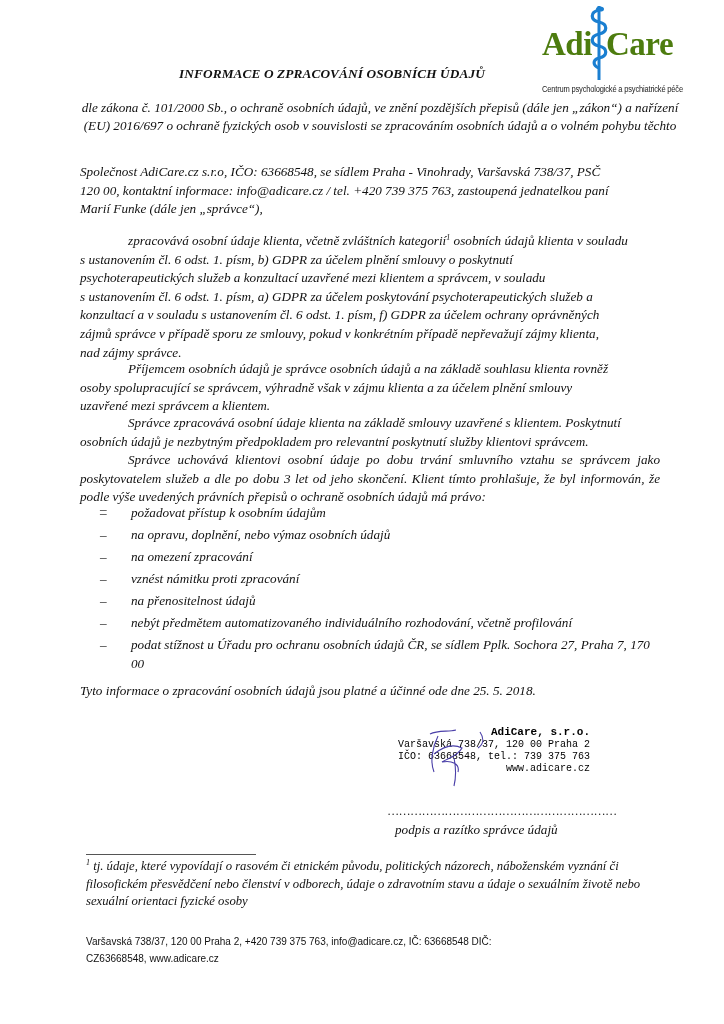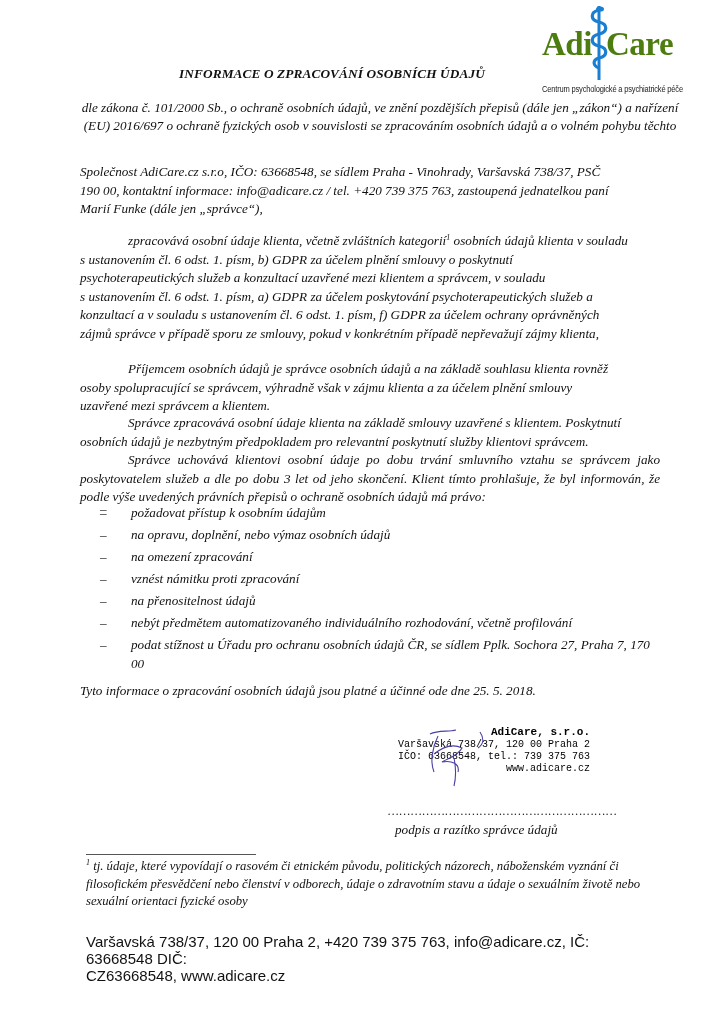--- a/index.html
+++ b/index.html
@@ -43,21 +43,21 @@
     .stamp .s4 { font-size: 10px; line-height: 12px; margin-left: 8px; }
     .signature { position: absolute; left: 418px; top: 728px; width: 80px; height: 60px; }
 
     .dots { position: absolute; left: 388px; top: 804px; font-size: 12px; letter-spacing: 0.8px; color: #222; }
     .sig-label { position: absolute; left: 395px; top: 822px; font-size: 13.2px; }
 
     .footnote-rule { position: absolute; left: 86px; top: 854px; width: 170px; height: 0; border-top: 1.3px solid #555; }
     .footnote { position: absolute; left: 86px; top: 858px; width: 580px; font-size: 12.7px; line-height: 17.5px; }
     .footnote sup, .para1 sup { font-size: 8px; vertical-align: 5px; line-height: 0; }
 
-    .page-footer { position: absolute; left: 86px; top: 933px; width: 560px; font-size: 15px; line-height: 17px; color: #111; }
+    .page-footer { position: absolute; left: 86px; top: 933px; width: 560px; font-size: 10px; line-height: 17px; color: #111; }
   </style>
 </head>
 <body>
 
 <div class="logo">
   <span class="logo-text logo-adi">Adi</span>
   <svg class="logo-staff" viewBox="0 0 26 78">
     <rect x="11.5" y="2" width="3" height="74" fill="#1a7fd1"></rect>
     <path d="M13 6 C 4 8, 4 16, 13 18 C 22 20, 22 28, 13 30 C 4 32, 4 40, 13 42 C 22 44, 22 52, 13 54 C 6 56, 7 62, 13 64" stroke="#1a7fd1" stroke-width="3.2" fill="none"></path>
     <ellipse cx="14" cy="5" rx="4" ry="2.6" fill="#1a7fd1"></ellipse>
@@ -70,31 +70,32 @@
   <span>INFORMACE O ZPRACOVÁNÍ OSOBNÍCH ÚDAJŮ</span>
 </div>
 
 <div class="intro serif">
   <div>dle zákona č. 101/2000 Sb., o ochraně osobních údajů, ve znění pozdějších přepisů (dále jen „zákon“) a nařízení</div>
   <div>(EU) 2016/697 o ochraně fyzických osob v souvislosti se zpracováním osobních údajů a o volném pohybu těchto</div>
 </div>
 
 <div class="p serif company">
   <div>Společnost AdiCare.cz s.r.o, IČO: 63668548, se sídlem Praha - Vinohrady, Varšavská 738/37, PSČ</div>
-  <div>190 00, kontaktní informace: info@adicare.cz / tel. +420 739 375 763, zastoupená jednatelkou paní</div>
+  <div>120 00, kontaktní informace: info@adicare.cz / tel. +420 739 375 763, zastoupená jednatelkou paní</div>
   <div>Marií Funke (dále jen „správce“),</div>
 </div>
 
 <div class="p serif para1">
   <div style="padding-left:48px;"><span>zpracovává osobní údaje klienta, včetně zvláštních kategorií</span><sup>1</sup><span> osobních údajů klienta v souladu</span></div>
   <div>s ustanovením čl. 6 odst. 1. písm, b) GDPR za účelem plnění smlouvy o poskytnutí</div>
   <div>psychoterapeutických služeb a konzultací uzavřené mezi klientem a správcem, v souladu</div>
   <div>s ustanovením čl. 6 odst. 1. písm, a) GDPR za účelem poskytování psychoterapeutických služeb a</div>
   <div>konzultací a v souladu s ustanovením čl. 6 odst. 1. písm, f) GDPR za účelem ochrany oprávněných</div>
   <div>zájmů správce v případě sporu ze smlouvy, pokud v konkrétním případě nepřevažují zájmy klienta,</div>
+  <div>nad zájmy správce.</div>
 </div>
 
 <div class="p serif para2">
   <div style="padding-left:48px;">Příjemcem osobních údajů je správce osobních údajů a na základě souhlasu klienta rovněž</div>
   <div>osoby spolupracující se správcem, výhradně však v zájmu klienta a za účelem plnění smlouvy</div>
   <div>uzavřené mezi správcem a klientem.</div>
 </div>
 
 <div class="p serif para3">
   <div style="padding-left:48px;">Správce zpracovává osobní údaje klienta na základě smlouvy uzavřené s klientem. Poskytnutí</div>

